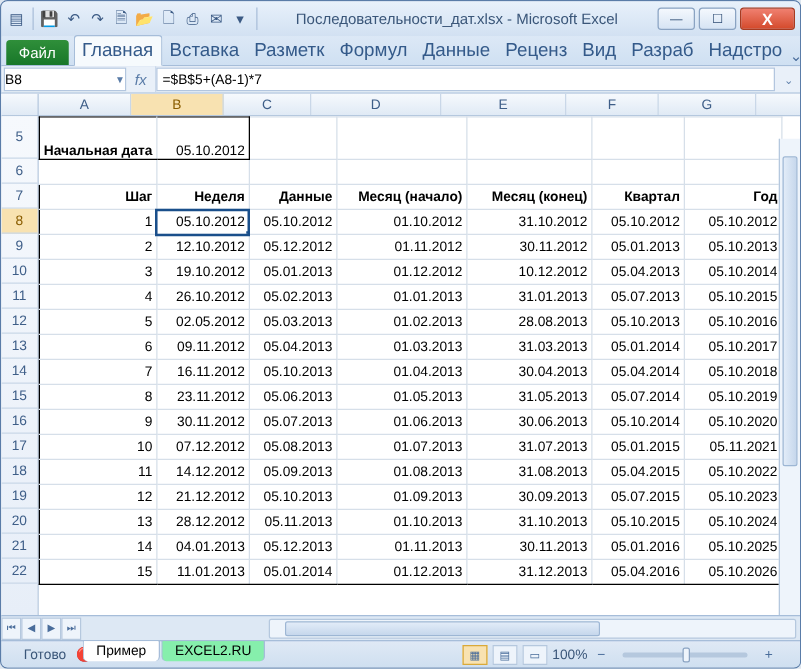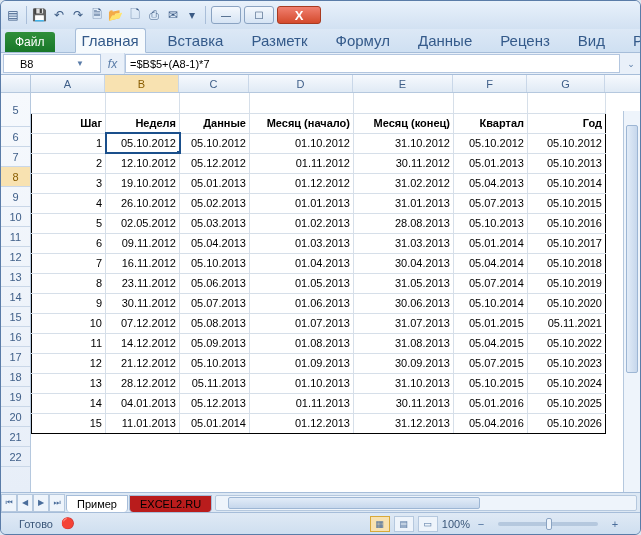--- a/index.html
+++ b/index.html
@@ -10,30 +10,30 @@
   .titlebar { height: 28px; display: flex; align-items: center; padding: 0 4px; background: linear-gradient(#e8f1fb,#d2e1f2); }
   .qat { display: flex; gap: 3px; align-items: center; }
   .qat .ico, .titlebar .ico { width: 16px; height: 16px; display: inline-flex; align-items: center; justify-content: center; font-size: 12px; color: #3b5a84; }
   .qat .sep { width: 1px; height: 18px; background: #a9bed9; margin: 0 2px; }
   .title-text { flex: 1; text-align: center; color: #3a5679; font-size: 12px; white-space: nowrap; overflow: hidden; }
   .win-controls { display: flex; gap: 0; }
   .win-btn { width: 30px; height: 18px; border: 1px solid #8aa3c2; border-radius: 3px; margin-left: 3px; display: flex; align-items: center; justify-content: center; background: linear-gradient(#f4f8fd,#d6e4f4); font-size: 10px; color: #2f4d74; }
   .win-btn.close { background: linear-gradient(#f08070,#d44a2c); border-color: #a83a20; color: #fff; width: 44px; font-weight: bold; font-size: 13px;}
   
   
-  .ribbon { height: 24px; display: flex; align-items: flex-end; padding: 0 4px; background: linear-gradient(#dce8f6,#cfe0f2); border-bottom: 1px solid #a6bdd9; gap: 16px; }
+  .ribbon { height: 24px; display: flex; align-items: flex-end; padding: 0 4px; background: linear-gradient(#dce8f6,#cfe0f2); border-bottom: 1px solid #a6bdd9; }
   .file-tab { background: linear-gradient(#2f8f3a,#187729); color: #fff; padding: 3px 10px; border-radius: 3px 3px 0 0; font-size: 12px; margin-right: 4px; }
   .rtab { padding: 3px 6px; font-size: 15px; color: #345a8a; cursor: default; }
   .rtab.active { background: #f6fafd; border: 1px solid #a6bdd9; border-bottom: 1px solid #f6fafd; border-radius: 3px 3px 0 0; margin-bottom: -1px; }
   .ribbon-right { margin-left: auto; display: flex; gap: 6px; align-items: center; color: #4a6d9b; font-size: 12px; }
   .ribbon-right .ico { cursor: default; }
   
   
   .fbar { height: 22px; display: flex; align-items: stretch; background: #e9f0f9; border-bottom: 1px solid #a6bdd9; }
-  .namebox { width: 98px; background: #fff; border: 1px solid #b3c6df; margin: 1px 0 1px 2px; display: flex; align-items: center; padding: 0 16px; font-size: 11px; }
+  .namebox { width: 98px; background: #fff; border: 1px solid #b3c6df; margin: 1px 0 1px 2px; display: flex; align-items: center; padding: 0 0; font-size: 11px; }
   .namebox .dd { margin-left: auto; color: #5a7ca8; font-size: 8px; }
   .fx-btn { width: 24px; display: flex; align-items: center; justify-content: center; color: #5a7ca8; font-style: italic; font-size: 12px; border-right: 1px solid #cad8ea; }
   .formula-input { flex: 1; background: #fff; border: 1px solid #b3c6df; margin: 1px 2px 1px 0; padding: 0 4px; font-size: 11px; display: flex; align-items: center; }
   .fbar-expand { width: 18px; display:flex; align-items:center; justify-content:center; color:#5a7ca8; font-size:9px; }
 
   
   .grid-wrap { flex: 1; background: #fff; position: relative; overflow: hidden; display:flex; flex-direction:column; }
   .cols { display: flex; height: 18px; background: linear-gradient(#f6f9fd,#e0eaf5); border-bottom: 1px solid #b5c8de; }
   .corner { width: 30px; border-right: 1px solid #b5c8de; background: linear-gradient(#f6f9fd,#e0eaf5); }
   .colh { border-right: 1px solid #c9d7e8; text-align: center; font-size: 11px; color: #3e5e88; display:flex; align-items:center; justify-content:center; }
@@ -56,22 +56,22 @@
   .thin-b td { border: 1px solid #000; }
   
   
   .active-cell { outline: 2px solid #1a4f8b; outline-offset: -1px; position:relative; }
   .active-cell::after { content:""; position:absolute; right:-3px; bottom:-3px; width:5px; height:5px; background:#1a4f8b; }
 
   
   .sheet-tabs { height: 20px; background: #dde8f4; border-top: 1px solid #a6bdd9; display: flex; align-items: center; font-size: 11px; }
   .tab-nav { display:flex; }
   .tab-nav .nbtn { width: 16px; height: 18px; border: 1px solid #b5c8de; background:#eef4fb; display:flex; align-items:center; justify-content:center; font-size:8px; color:#4a6d9b;}
-  .ws-tab { padding: 2px 10px; background: #fff; border: 1px solid #a6bdd9; border-bottom: none; border-radius: 0 0 4px 4px; margin-left: 1px; position: relative; top: 1px; }
-  .ws-tab.inactive { background: #b91c1c; }
+  .ws-tab { padding: 2px 10px; background: #fff; border: 1px solid #a6bdd9; border-bottom: none; border-radius: 0 0 4px 4px; margin-left: 1px; position: relative; top: 18px; }
+  .ws-tab.inactive { background: #86efac; }
   .hscroll { flex:1; margin: 0 3px; height: 16px; background: #eef4fb; border:1px solid #b5c8de; border-radius:2px; position:relative;}
   .hscroll .thumb { position:absolute; left:12px; top:1px; width:60%; height:12px; background: linear-gradient(#e2ecf8,#c6d7ec); border:1px solid #9db6d4; border-radius:2px;}
   .vscroll { position:absolute; right:0; top:18px; bottom:0; width:17px; background:#eef4fb; border-left:1px solid #b5c8de;}
   .vscroll .thumb { position:absolute; top:14px; left:2px; right:2px; height:65%; background:linear-gradient(90deg,#e2ecf8,#c6d7ec); border:1px solid #9db6d4; border-radius:2px;}
   
   
   .status { height: 22px; background: linear-gradient(#dfe9f5,#cfdff0); border-top: 1px solid #a6bdd9; display:flex; align-items:center; padding: 0 18px; font-size:11px; color:#3a5679;}
   .status .right { margin-left:auto; display:flex; align-items:center; gap:4px;}
   .view-btn { width:20px; height:16px; border:1px solid #b5c8de; background:#eef4fb; display:inline-flex; align-items:center; justify-content:center; font-size:9px; color:#4a6d9b;}
   .view-btn.active { background:#f8e2b1; border-color:#d9a93a;}
@@ -95,20 +95,21 @@
       <span class="ico">↶</span>
       <span class="ico">↷</span>
       <span class="ico">🗎</span>
       <span class="ico">📂</span>
       <span class="ico">🗋</span>
       <span class="ico">⎙</span>
       <span class="ico">✉</span>
       <span class="ico">▾</span>
       <span class="sep"></span>
     </div>
+    <div class="title-text">Последовательности_дат.xlsx - Microsoft Excel</div>
     <div class="win-controls">
       <div class="win-btn">—</div>
       <div class="win-btn">☐</div>
       <div class="win-btn close">X</div>
     </div>
   </div>
 
   <div class="ribbon">
     <div class="file-tab">Файл</div>
     <div class="rtab active">Главная</div>
@@ -176,20 +177,29 @@
               <col class="cA">
               <col class="cB">
               <col class="cC">
               <col class="cD">
               <col class="cE">
               <col class="cF">
               <col class="cG">
             </colgroup>
 
           <tbody>
+              <tr class="tall thin-b">
+            <td class="hdr b-l b-t b-b">Начальная дата</td>
+            <td class="b-t b-b b-r">05.10.2012</td>
+            <td style="border:1px solid #d6dfe9"></td>
+            <td style="border:1px solid #d6dfe9"></td>
+            <td style="border:1px solid #d6dfe9"></td>
+            <td style="border:1px solid #d6dfe9"></td>
+            <td style="border:1px solid #d6dfe9"></td>
+          </tr>
 
           <tr>
                 <td></td>
                 <td></td>
                 <td></td>
                 <td></td>
                 <td></td>
                 <td></td>
                 <td></td>
               </tr>
@@ -220,21 +230,21 @@
                 <td>01.11.2012</td>
                 <td>30.11.2012</td>
                 <td>05.01.2013</td>
                 <td class="b-r">05.10.2013</td>
               </tr>
           <tr class="thin-b">
                 <td class="b-l">3</td>
                 <td>19.10.2012</td>
                 <td>05.01.2013</td>
                 <td>01.12.2012</td>
-                <td>31.02.2012</td>
+                <td>10.12.2012</td>
                 <td>05.04.2013</td>
                 <td class="b-r">05.10.2014</td>
               </tr>
           <tr class="thin-b">
                 <td class="b-l">4</td>
                 <td>26.10.2012</td>
                 <td>05.02.2013</td>
                 <td>01.01.2013</td>
                 <td>31.01.2013</td>
                 <td>05.07.2013</td>

